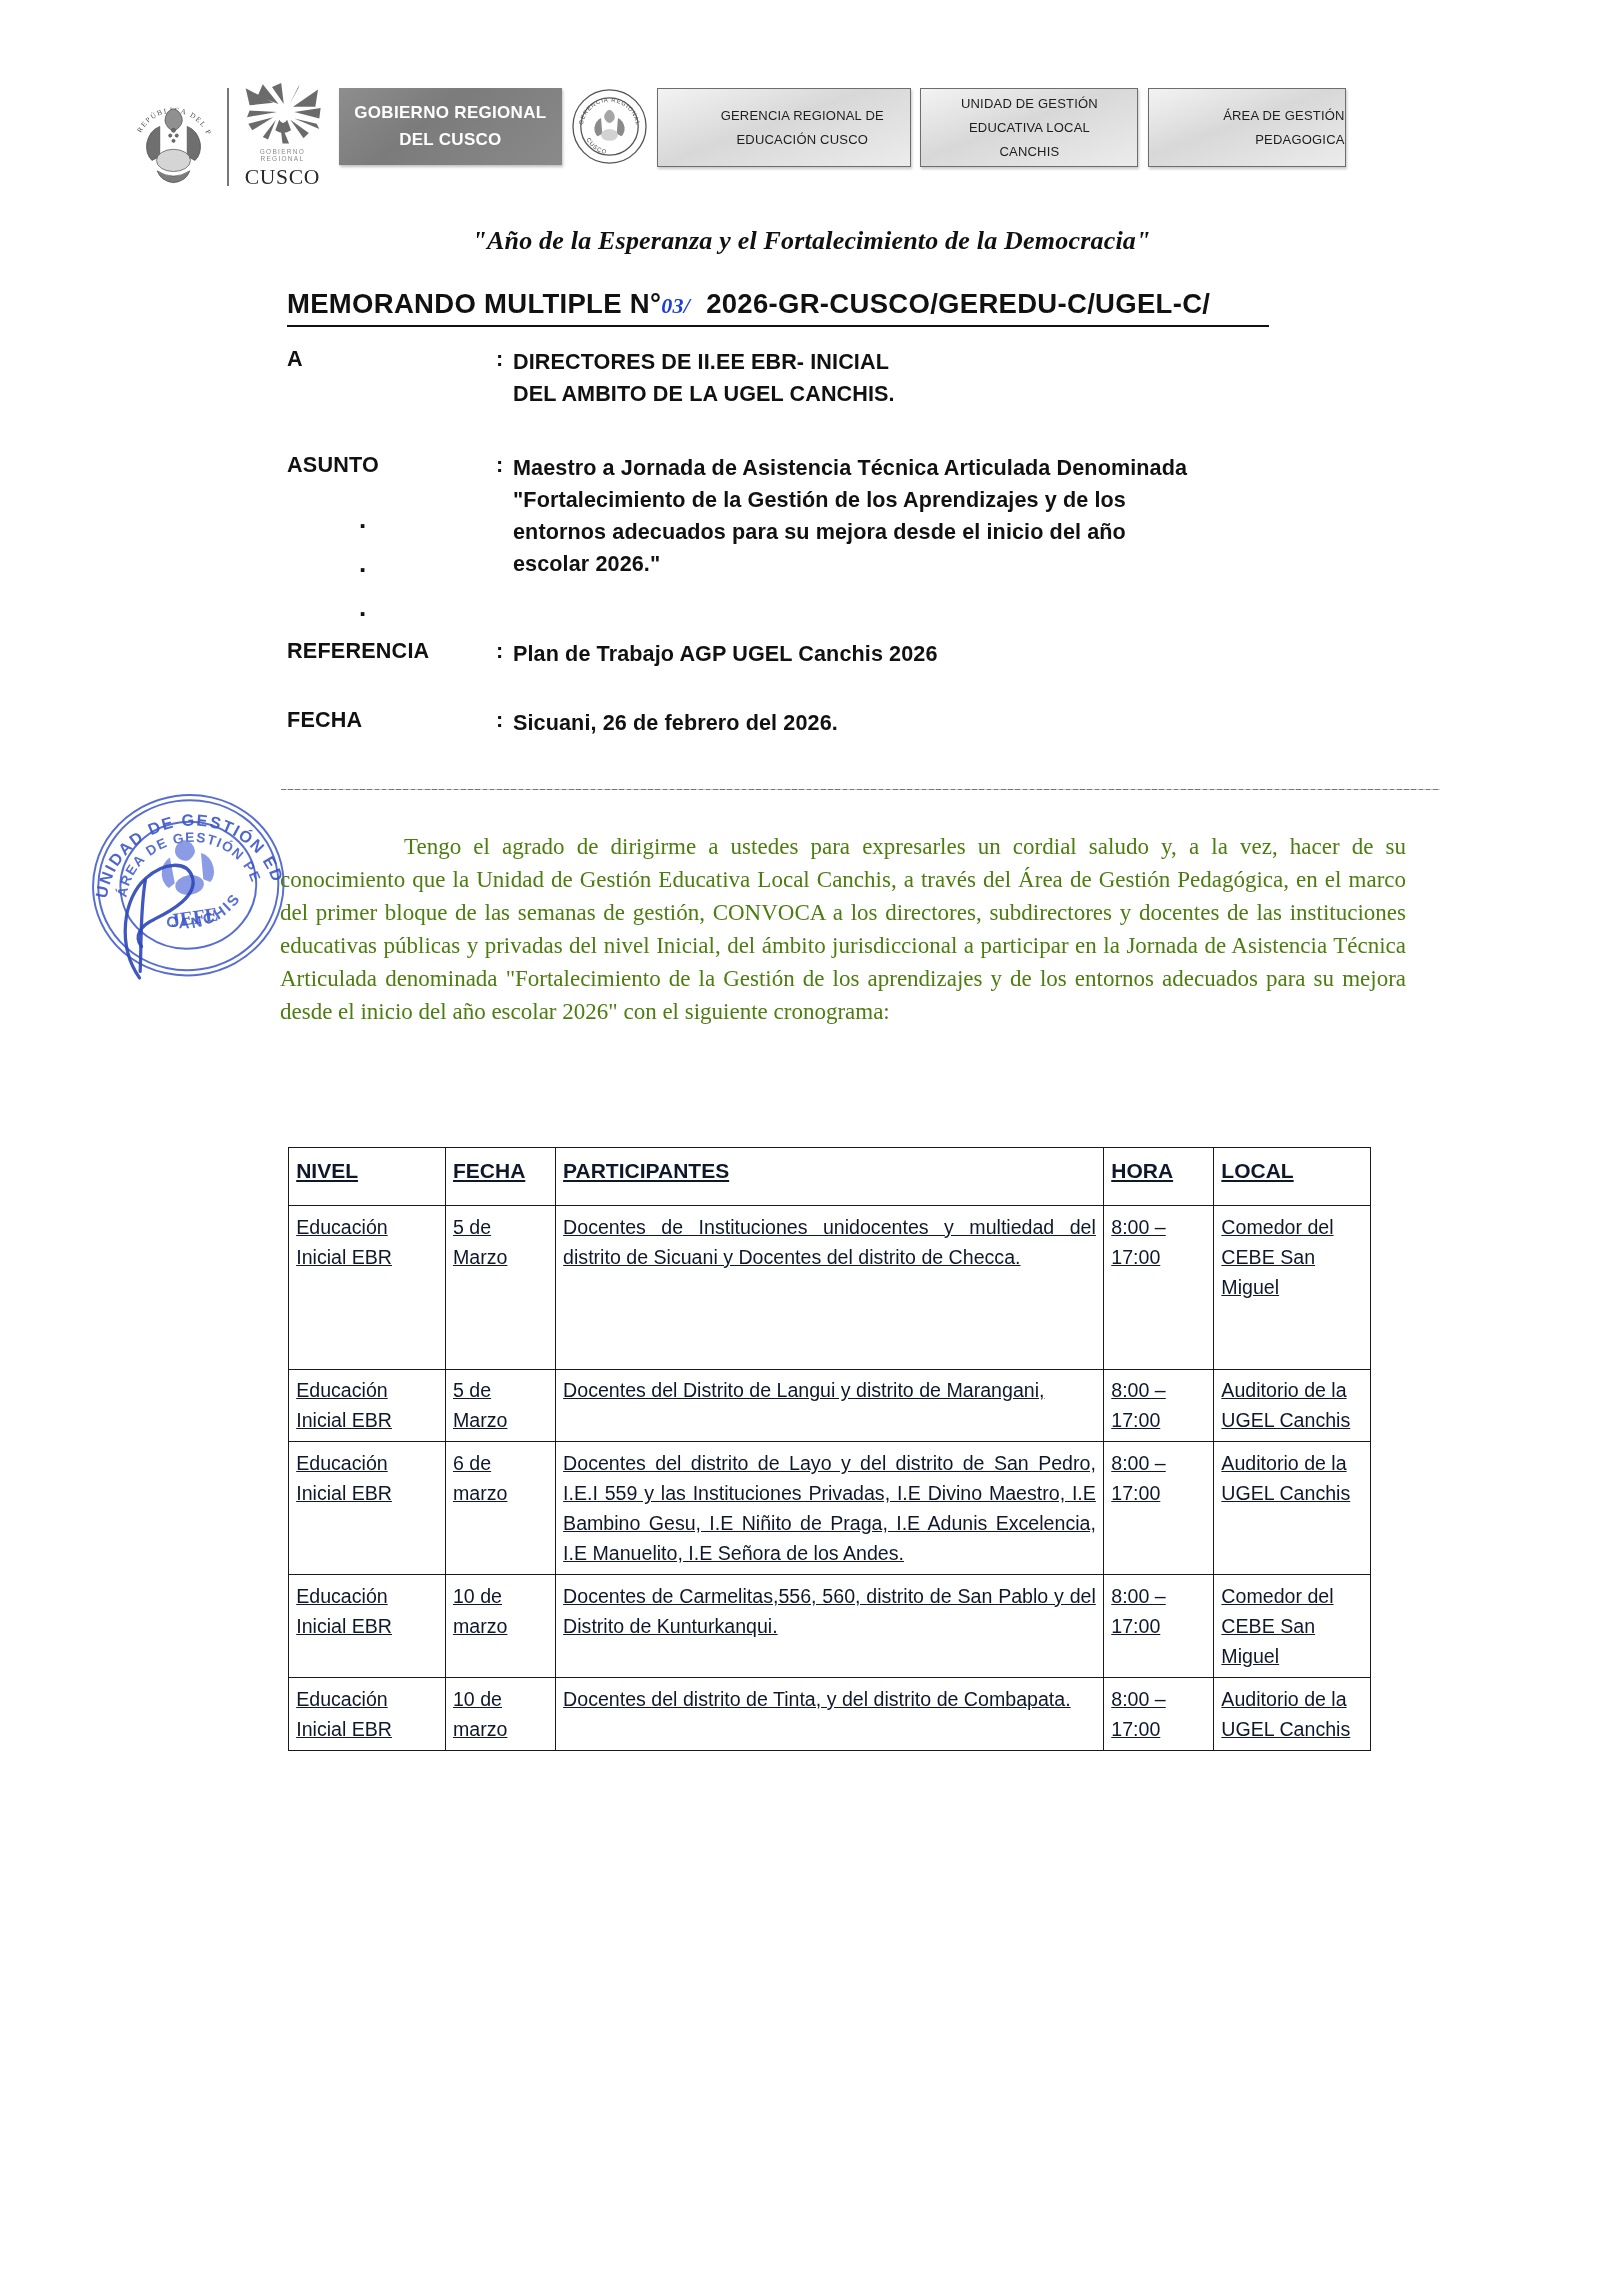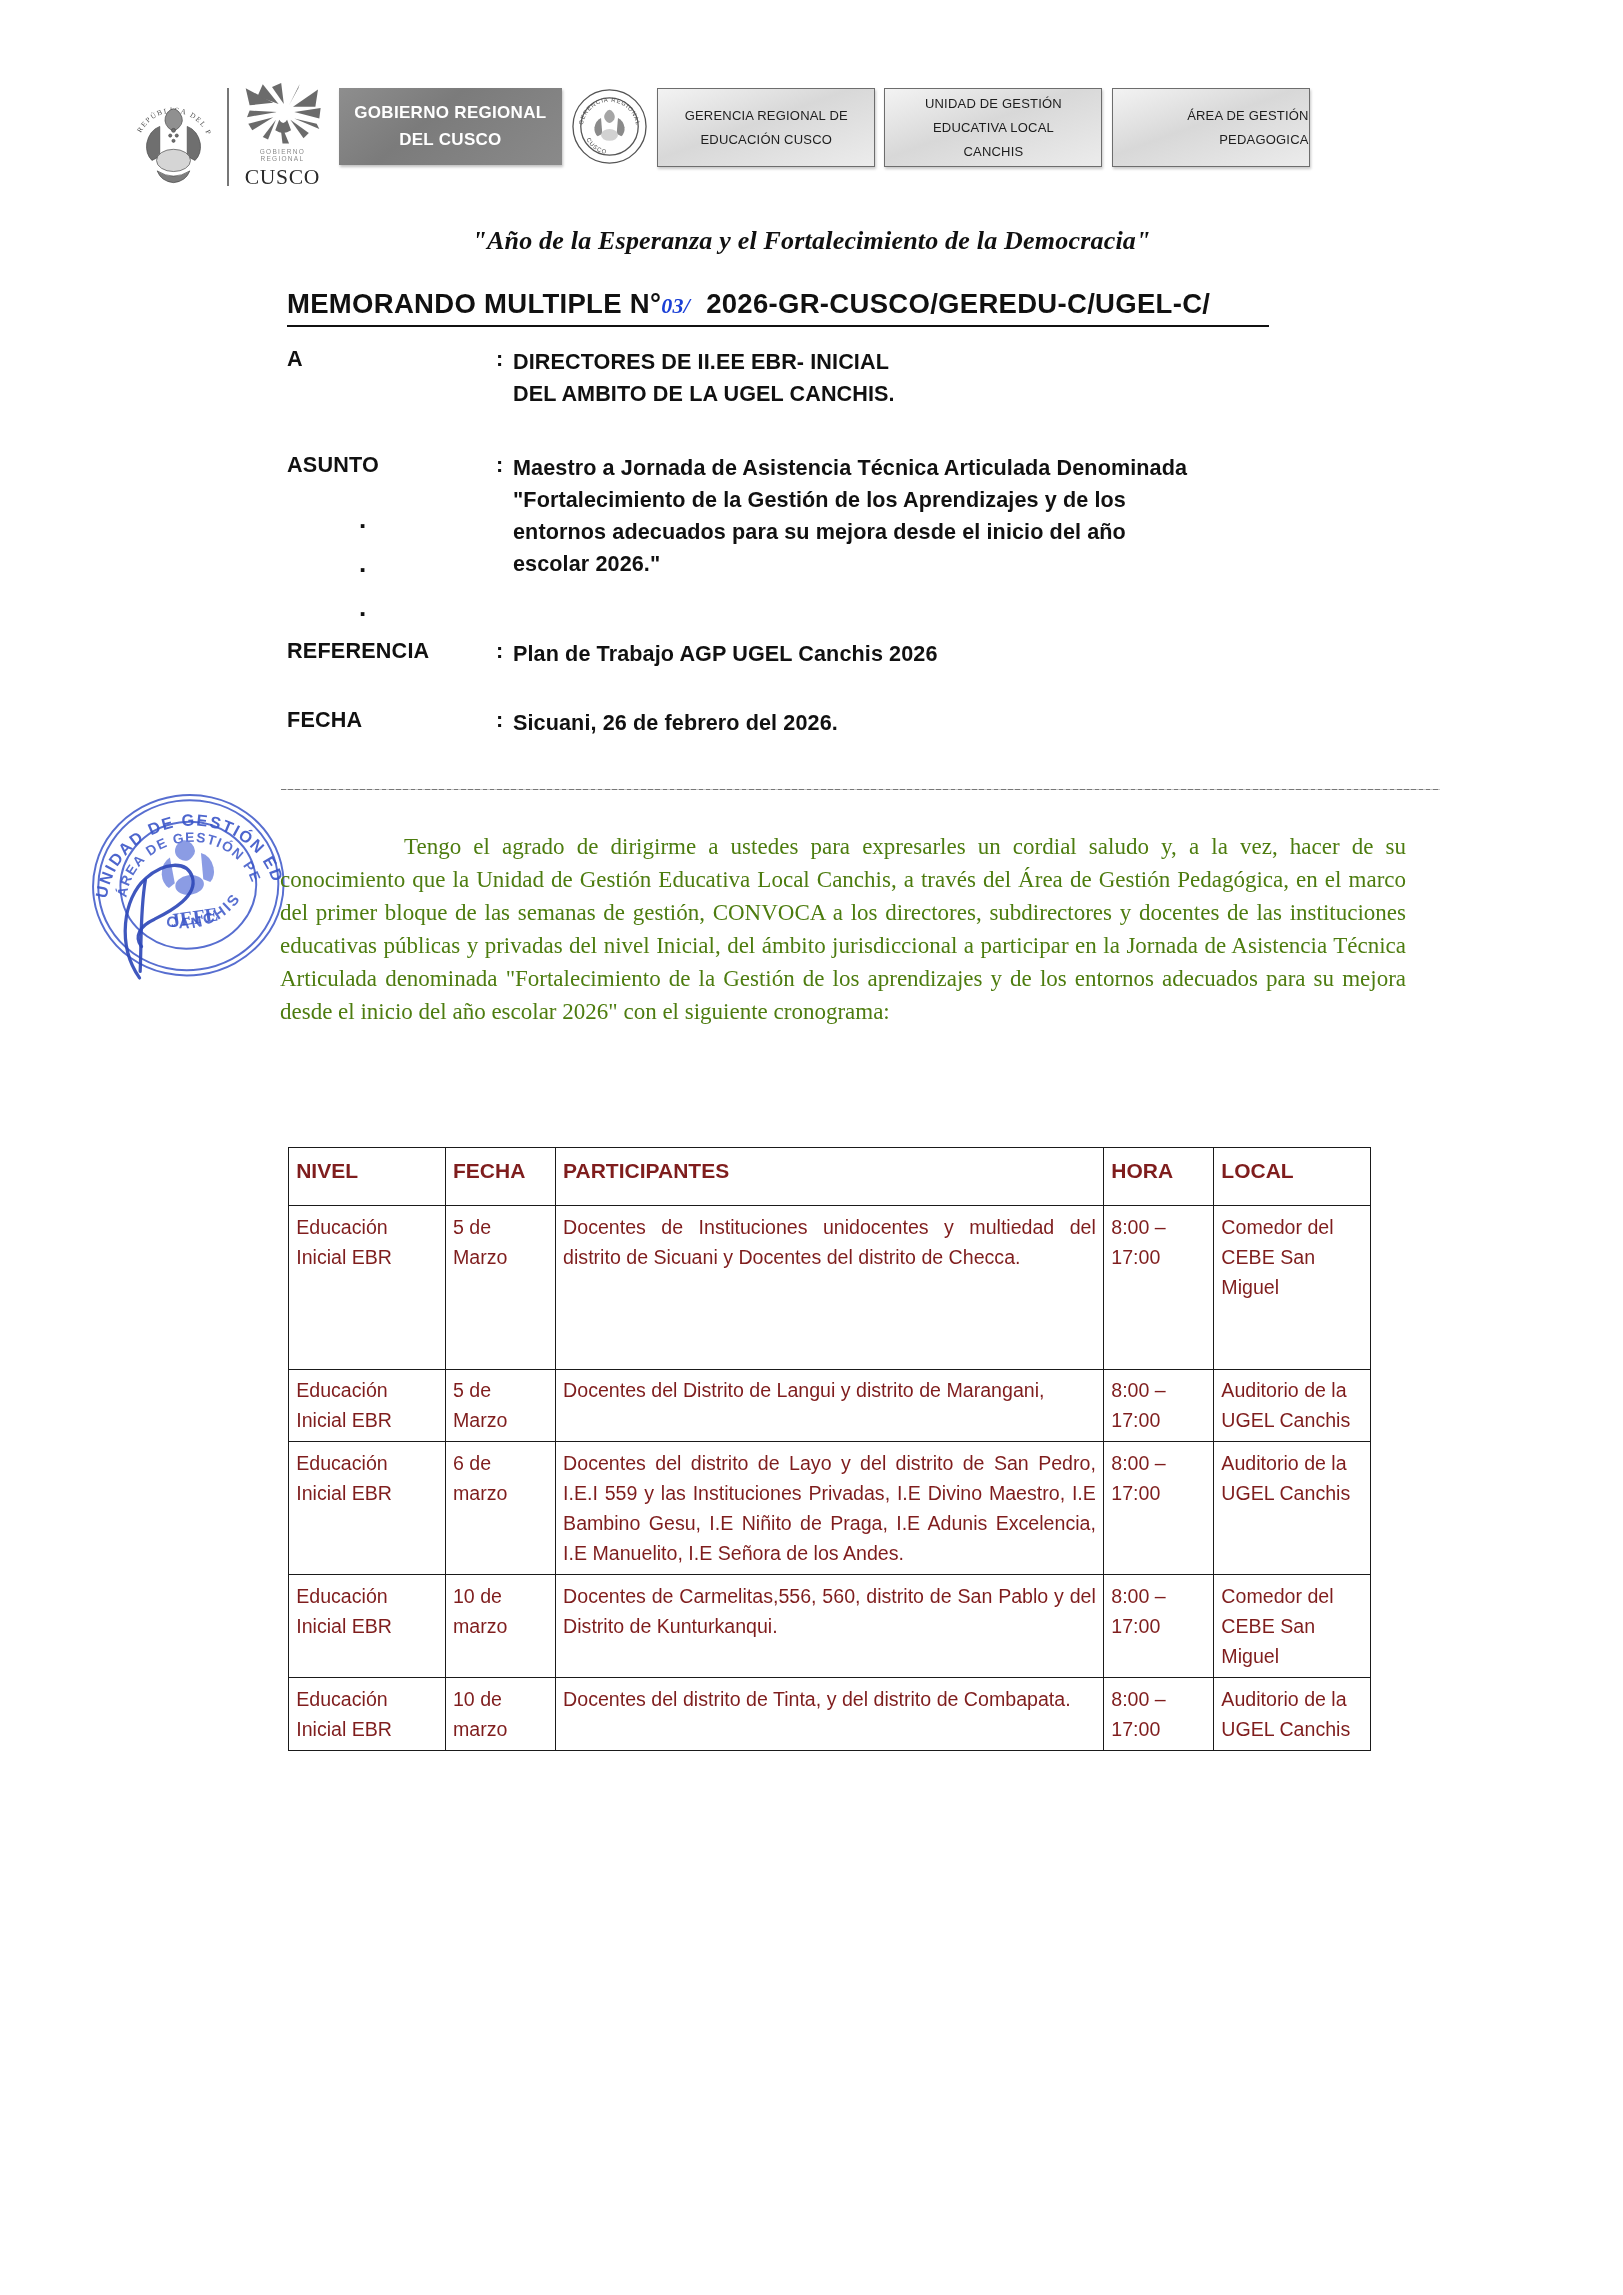--- a/index.html
+++ b/index.html
@@ -42,21 +42,21 @@
   }
   .round-seal{width:77px;height:77px;margin-left:9.2px;margin-top:9.2px;flex:none;position:relative;}
   .hbox{
     height:77px;margin-left:9.2px;margin-top:9.2px;flex:none;
     border:1.3px solid #6d6d6d;
     background:linear-gradient(160deg,#f3f3f3 0%,#d8d8d8 45%,#ececec 100%);
     display:flex;flex-direction:column;align-items:center;justify-content:center;
     color:#1d1d1d;font-size:13px;line-height:1.85;letter-spacing:0.2px;text-align:center;
     box-shadow:1.3px 2px 2.6px rgba(0,0,0,.22);
   }
-  .hbox.wide{width:216px;}
+  .hbox.wide{width:216px;padding-left:36px;}
   .hbox.mid{width:216px;}
   .hbox.small{width:196px;align-items:flex-end;}
 
   .slogan{
     position:absolute;left:0;right:0;top:226px;text-align:center;
     font-family:"Liberation Serif", serif;font-style:italic;font-weight:bold;
     font-size:26px;color:#111;letter-spacing:0.2px;
   }
 
   
@@ -105,21 +105,22 @@
   .tbl{
     position:absolute;left:288px;top:1147px;width:1083px;
     border-collapse:collapse;table-layout:fixed;
   }
   .tbl th,.tbl td{
     border:1.3px solid #1a1a1a;
     padding:5.9px 7.2px;
     vertical-align:top;
     font-size:19.6px;
     line-height:30px;
-    color:#7f1d1d;
+    color:#0f172a;
+    text-decoration:underline;
   }
   .tbl th{font-weight:bold;font-size:21px;text-align:left;padding:7.9px 7.2px;height:41px;}
   .tbl td.just{text-align:justify;text-align-last:left;}
   .c-nivel{width:131px;}
   .c-fecha{width:92px;}
   .c-part{width:458px;}
   .c-hora{width:92px;}
   .c-local{width:131px;}
   .r-tall td{height:151px;}
 </style>

